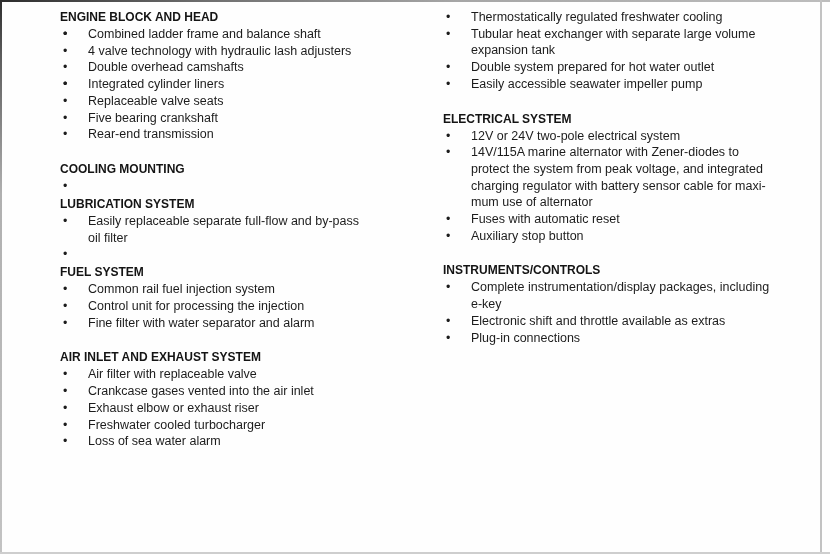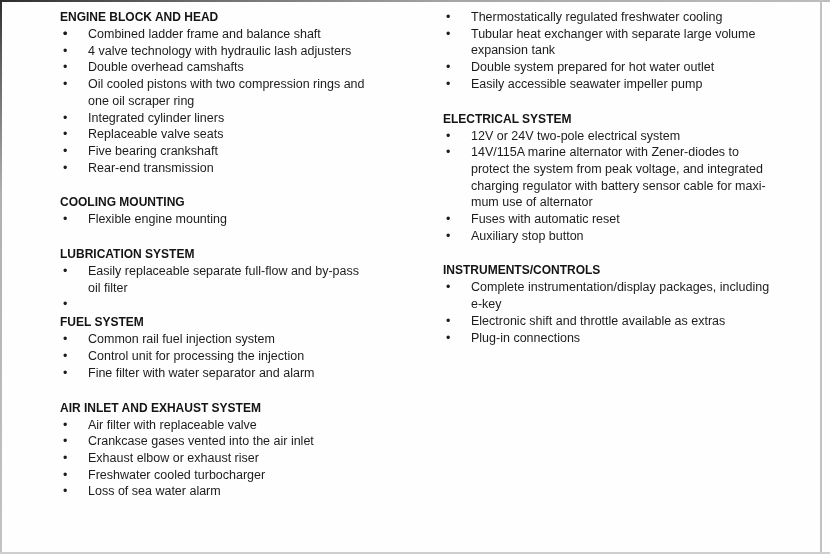--- a/index.html
+++ b/index.html
@@ -78,30 +78,29 @@
   <div class="border-left"></div>
   <div class="border-right"></div>
   <div class="border-bottom"></div>
   <div class="col col-left">
       <section class="section">
         <h2 class="section-title">ENGINE BLOCK AND HEAD</h2>
         <div class="item"><span class="bullet">•</span></div>
         <div class="item"><span class="bullet">•</span><span class="item-text">Combined ladder frame and balance shaft</span></div>
         <div class="item"><span class="bullet">•</span><span class="item-text">4 valve technology with hydraulic lash adjusters</span></div>
         <div class="item"><span class="bullet">•</span><span class="item-text">Double overhead camshafts</span></div>
-        <div class="item"><span class="bullet">•</span><span class="item-text">Oil cooled pistons with two compression rings and
-one oil scraper ring</span></div>
+        <div class="item"><span class="bullet">•</span></div>
         <div class="item"><span class="bullet">•</span><span class="item-text">Integrated cylinder liners</span></div>
         <div class="item"><span class="bullet">•</span><span class="item-text">Replaceable valve seats</span></div>
         <div class="item"><span class="bullet">•</span><span class="item-text">Five bearing crankshaft</span></div>
         <div class="item"><span class="bullet">•</span><span class="item-text">Rear-end transmission</span></div>
       </section>
       <section class="section">
         <h2 class="section-title">COOLING MOUNTING</h2>
-        <div class="item"><span class="bullet">•</span><span class="item-text">Flexible engine mounting</span></div>
+        <div class="item"><span class="bullet">•</span></div>
       </section>
       <section class="section">
         <h2 class="section-title">LUBRICATION SYSTEM</h2>
         <div class="item"><span class="bullet">•</span><span class="item-text">Easily replaceable separate full-flow and by-pass
 oil filter</span></div>
         <div class="item"><span class="bullet">•</span></div>
       </section>
       <section class="section">
         <h2 class="section-title">FUEL SYSTEM</h2>
         <div class="item"><span class="bullet">•</span><span class="item-text">Common rail fuel injection system</span></div>

